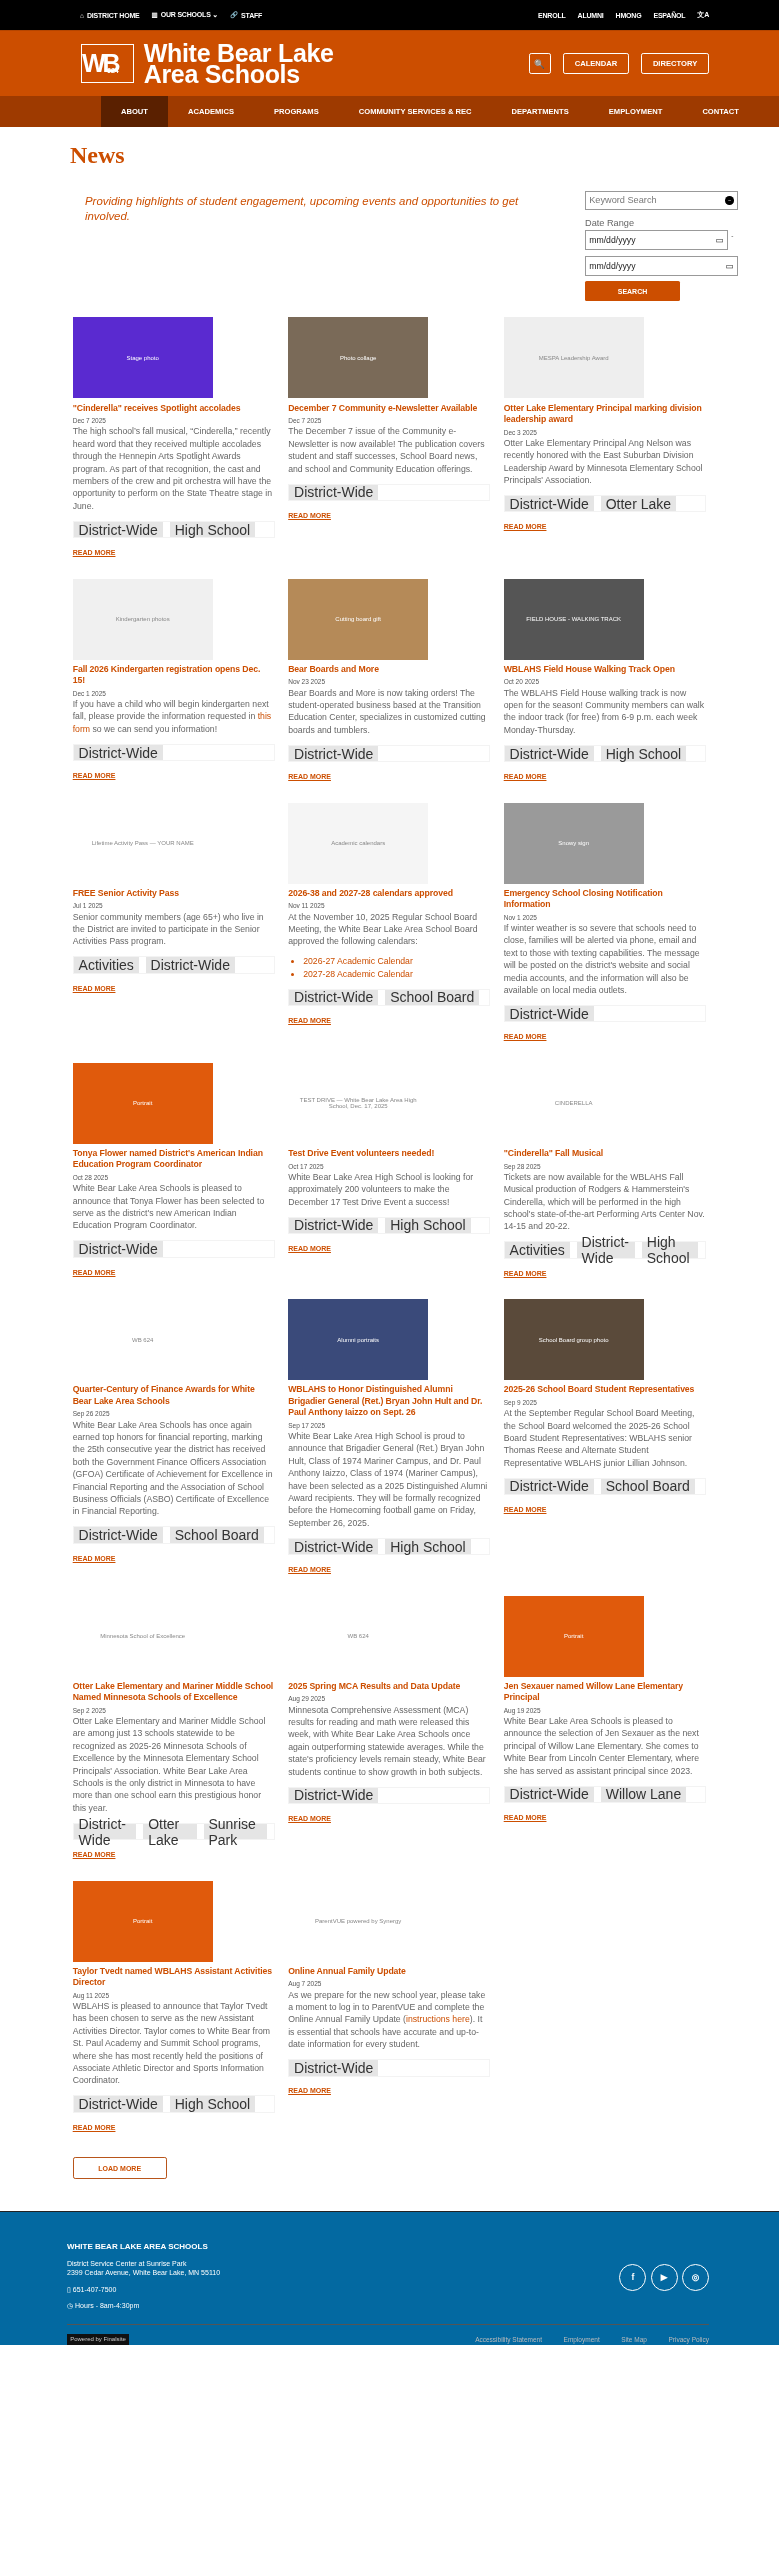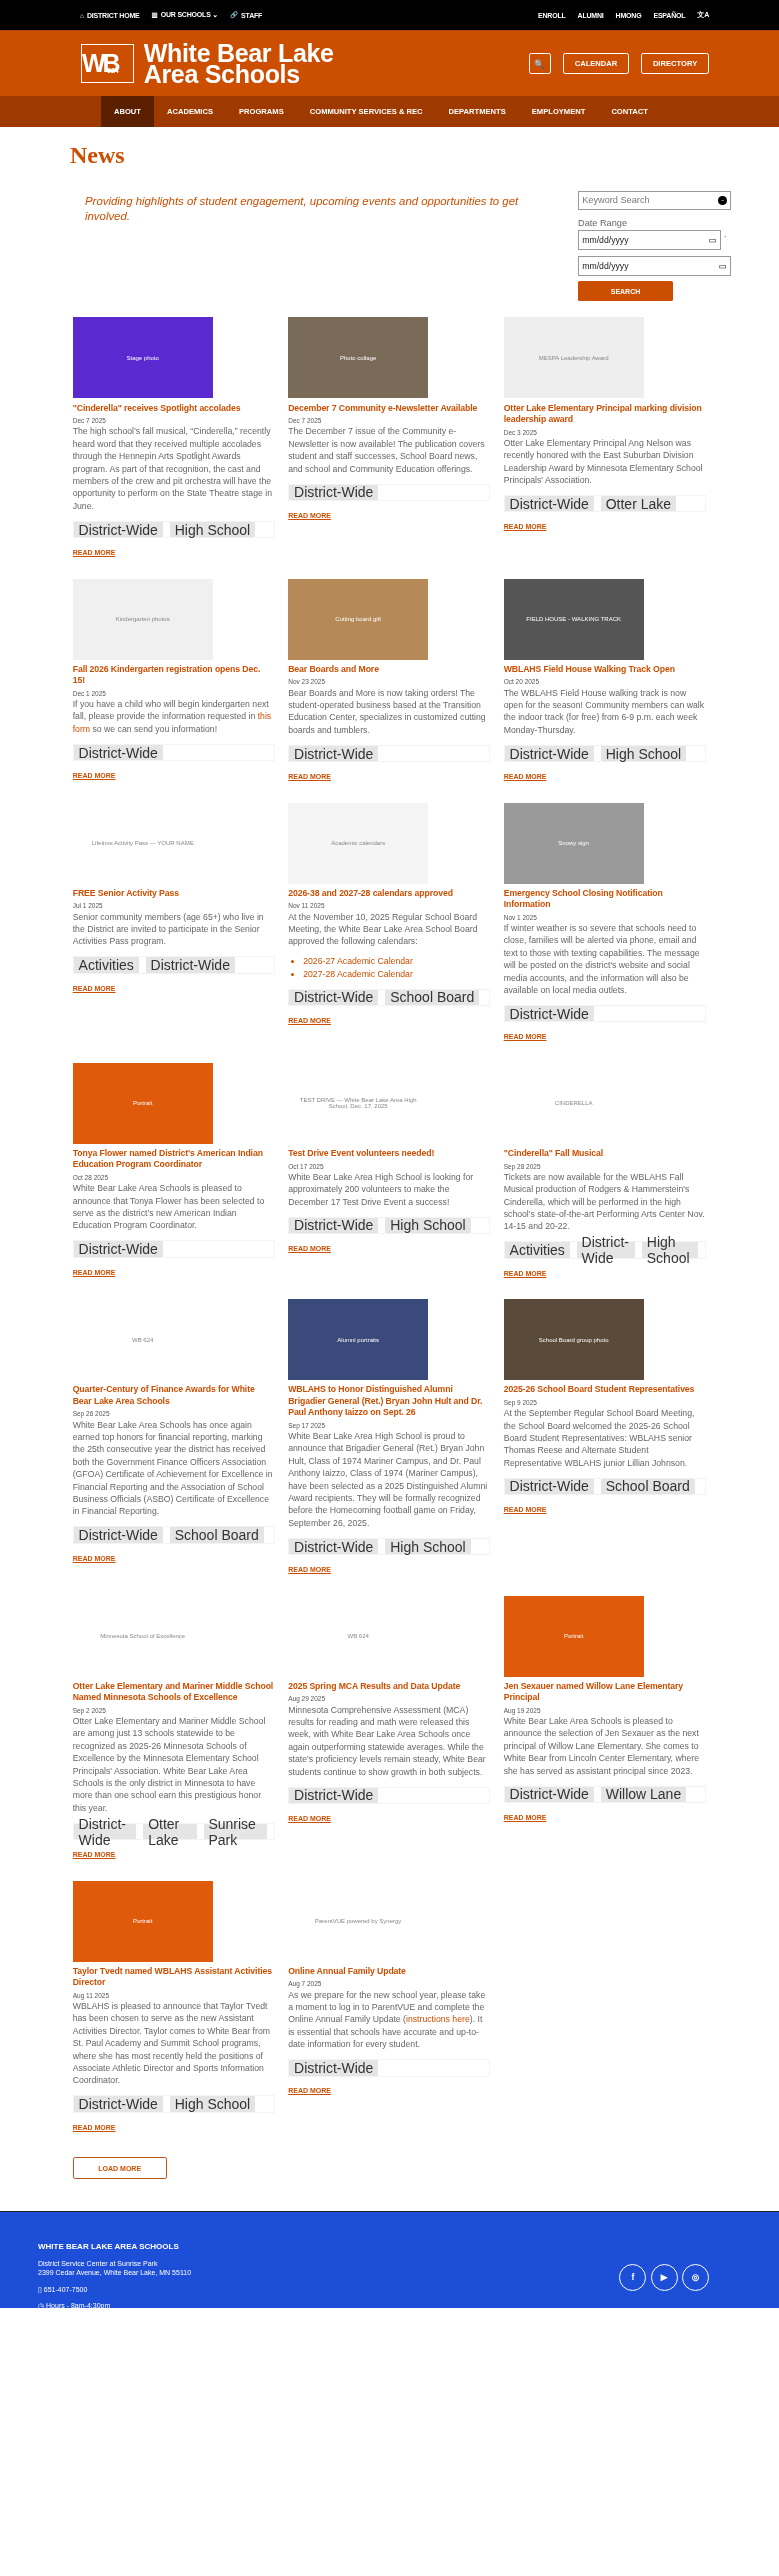--- a/index.html
+++ b/index.html
@@ -11,46 +11,46 @@
 .topbar .ico{font-size:6.5px}
 .header{background:#cc4e00;height:66px;display:flex;align-items:center;justify-content:space-between;padding:0 70px 0 81px;border-top:0.5px solid #b54500}
 .brand{display:flex;align-items:center;gap:9.7px}
 .logo{width:53px;height:39px;border:1.6px solid #fff;position:relative;display:flex;align-items:center;justify-content:flex-start;color:#fff;font-weight:bold;font-size:25px;font-family:"Liberation Sans",sans-serif;letter-spacing:-3.2px;background:transparent}
 .logo .n{position:absolute;font-size:7px;letter-spacing:0;left:25px;top:21.6px}
 .brand-name{color:#fff;font-size:25px;font-weight:bold;line-height:20.6px;letter-spacing:-0.3px}
 .hbtns{display:flex;gap:12px;align-items:center}
 .hbtn{border:0.8px solid #fff;border-radius:2.2px;color:#fff;font-weight:bold;font-size:7.6px;height:21.6px;display:flex;align-items:center;justify-content:center;padding:0 10.8px}
 .hbtn.search{width:21.6px;padding:0;font-size:8.7px}
 .nav{background:#9e3a00;height:31px;display:flex;align-items:center;padding-left:101px}
-.nav .ni{color:#fff;font-size:7.6px;font-weight:bold;height:31px;display:flex;align-items:center;padding:0 13px}
+.nav .ni{color:#fff;font-size:7.6px;font-weight:bold;height:31px;display:flex;align-items:center;padding:0 20px}
 .nav .ni.active{background:#5a2000}
 .page{padding:0 36px 0 70px;position:relative}
 .title{font-family:"Liberation Serif",serif;color:#cc4e00;font-size:24px;margin-top:15px;padding-left:0}
 .intro{display:flex;justify-content:space-between;margin-top:21.6px}
 .tagline{font-style:italic;color:#cc4e00;font-size:11.4px;line-height:15px;width:471px;margin-left:15px;margin-top:3.2px}
-.filter{width:153px;margin-right:12px}
+.filter{width:153px;margin-right:5px}
 .kw{border:0.5px solid #999;height:19.5px;display:flex;align-items:center;justify-content:space-between;padding:0 3.2px;font-size:9.2px;color:#777}
 .kw .cir{width:8.7px;height:8.7px;border-radius:50%;background:#000;color:#fff;font-size:5.4px;display:flex;align-items:center;justify-content:center}
 .dlabel{font-size:9.2px;color:#666;margin-top:7.6px}
 .date{border:0.5px solid #999;height:20.6px;display:flex;align-items:center;justify-content:space-between;padding:0 3.2px;font-size:8.7px;color:#222;margin-top:2.2px}
 .date.d1{width:143px}
 .sbtn{background:#cc4e00;color:#fff;font-weight:bold;font-size:7px;width:95px;height:20.6px;border-radius:1.6px;display:flex;align-items:center;justify-content:center;margin-top:4.3px}
 .grid{display:grid;grid-template-columns:repeat(3,202px);column-gap:13.5px;margin-top:16px;padding-left:2.7px}
 .card{padding-bottom:21.6px}
 .thumb{width:140px;height:81px;display:flex;align-items:center;justify-content:center;overflow:hidden;margin-bottom:4.3px}
 .ctitle{color:#cc4e00;font-weight:bold;font-size:8.7px;line-height:11.4px;letter-spacing:-0.1px}
 .cdate{font-size:6.5px;color:#555;margin-top:3.2px}
 .cdesc{font-size:8.7px;line-height:12.4px;color:#666;margin-top:1.1px}
 .cdesc .lnk{color:#cc4e00}
 .clist{margin:7.6px 0 0 15px;color:#cc4e00;font-size:8.7px;line-height:12.4px}
 .tags{display:flex;border:0.5px solid #f3f3f3;margin-top:8.7px;height:17.3px;width:202px}
 .tag{background:#e5e5e5;padding:0 4.9px;display:flex;align-items:center;font-size:14px;color:#333;margin-right:7px}
 .rm{display:inline-block;color:#cc4e00;font-size:7px;font-weight:bold;text-decoration:underline;margin-top:10.8px}
 .load{width:94px;height:21.6px;border:0.8px solid #b8551a;border-radius:2.2px;color:#cc4e00;font-weight:bold;font-size:7px;display:flex;align-items:center;justify-content:center;margin:4.3px 0 0 2.7px}
-.footer{background:#1d4ed8;margin-top:32px;border-top:1.6px solid #222;padding:30px 70px 0 38px;height:97px}
+.footer{background:#0369a1;margin-top:32px;border-top:1.6px solid #222;padding:30px 70px 0 67px;height:134px}
 .ftop{display:flex;justify-content:space-between}
 .fname{color:#fff;font-weight:bold;font-size:8px}
 .fl{color:#fff;font-size:7px;line-height:9.7px}
 .social{display:flex;gap:4.3px;margin-top:21.6px}
 .soc{width:27px;height:27px;border:0.8px solid #fff;border-radius:50%;color:#fff;display:flex;align-items:center;justify-content:center;font-size:8.7px;font-weight:bold}
 .fdiv{border-top:0.5px solid #555;margin-top:14px}
 .fbot{display:flex;justify-content:space-between;align-items:center;margin-top:8.7px}
 .pw{background:#111;color:#ccc;font-size:6px;padding:2.2px 3.2px}
 .flinks{display:flex;gap:21.6px;color:#bbb;font-size:6.5px}
 </style>

